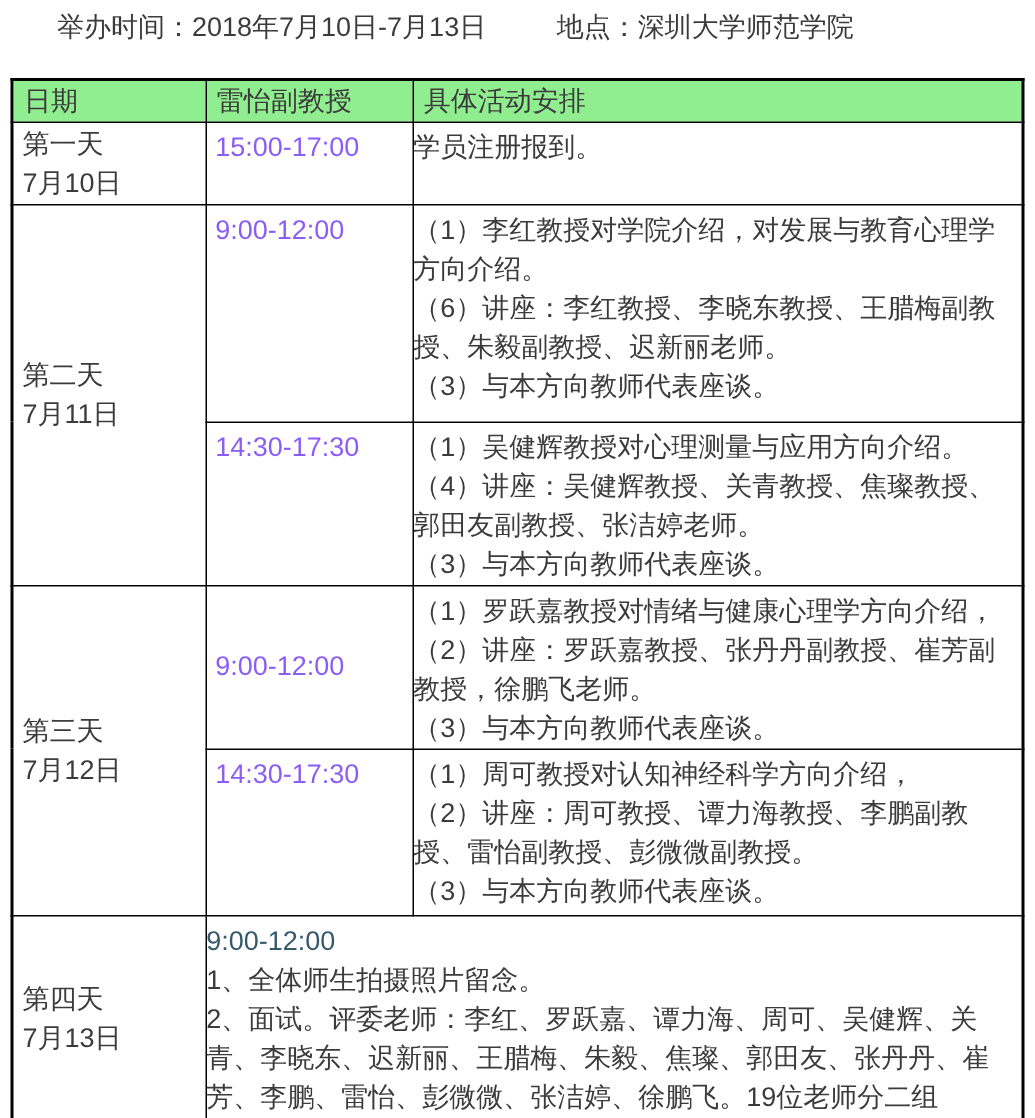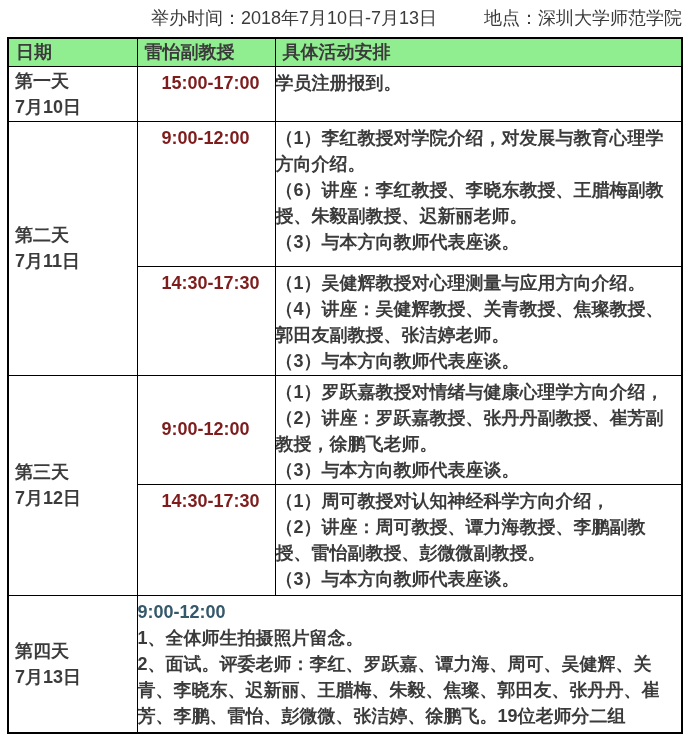--- a/index.html
+++ b/index.html
@@ -15,62 +15,61 @@
   .page-title {
     font-size: 19px;
     font-weight: bold;
     color: #3c3c3c;
     margin: 2px 0 7px 0;
     letter-spacing: 1px;
   }
   .subtitle {
     font-size: 18px;
     padding-left: 31px;
-    margin-bottom: 7px;
+    margin-bottom: 22px;
     white-space: nowrap;
-    text-align: right;
   }
   .subtitle .loc { margin-left: 42px; }
 
   table.schedule {
     border-collapse: collapse;
     table-layout: fixed;
     width: 674px;
     border: 2px solid #000;
   }
   col.c1 { width: 129px; }
   col.c2 { width: 138px; }
   col.c3 { width: 407px; }
 
   th, td {
     border: 1px solid #000;
     font-size: 18px;
-    font-weight: bold;
+    font-weight: normal;
     text-align: left;
     padding: 1px 5px 1px 6px;
     vertical-align: top;
     overflow: hidden;
   }
   tr.hrow th {
     background: #90EE90;
     height: 28px;
     vertical-align: middle;
     padding-left: 7px;
   }
   .datecell {
     vertical-align: middle;
     line-height: 26px;
     padding-left: 6px;
     margin-left: 20px;
   }
   .timecell {
-    color: #7f1d1d;
+    color: #8b5cf6;
     line-height: 27px;
     padding-top: 3px;
-    padding-left: 24px;
+    padding-left: 6px;
   }
   .timecell.mid { vertical-align: middle; padding-top: 0; }
   .contentcell {
     line-height: 26px;
     padding-top: 3px;
     padding-left: 0;
   }
   .contentcell .line { margin: 0; }
   .contentcell .timeline { color: #35586a; }
 

